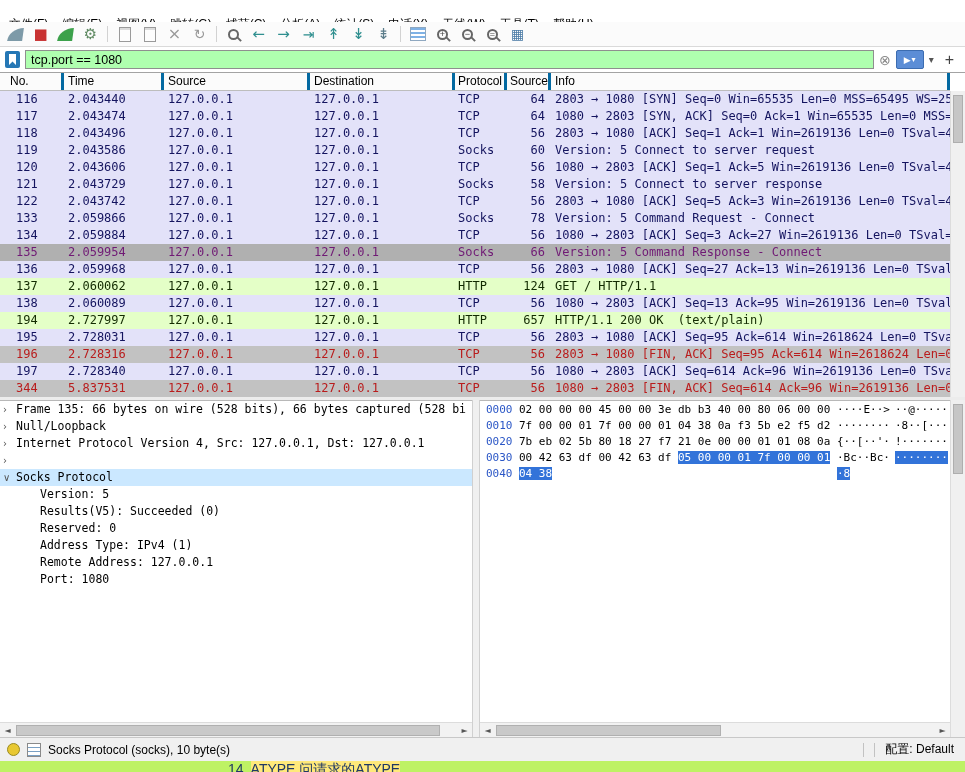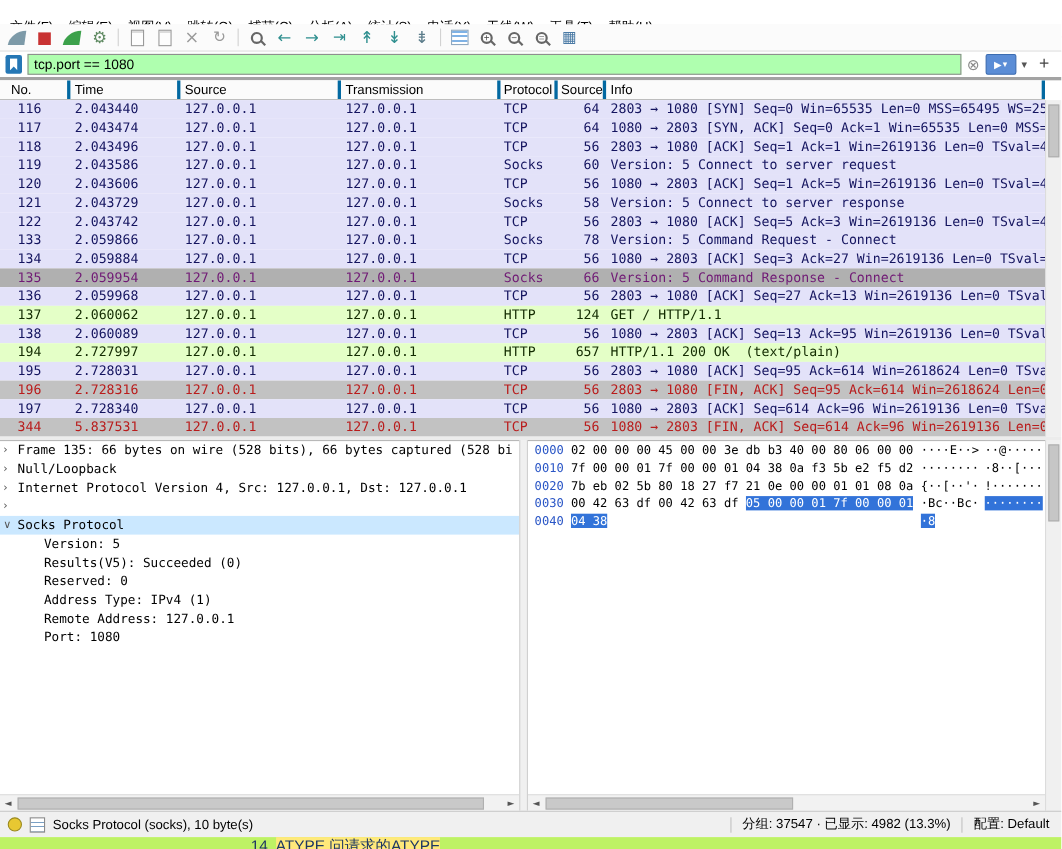--- a/index.html
+++ b/index.html
@@ -34,21 +34,21 @@
   .shape-stripes{width:16px;height:14px;border:1px solid #8fa8c0;
     background:repeating-linear-gradient(180deg,#7fb2e5 0 2px,#ffffff 2px 4px)}
   .shape-mag{width:11px;height:11px;border:2px solid #666;border-radius:50%;position:relative;
     display:flex;align-items:center;justify-content:center}
   .shape-mag::after{content:"";position:absolute;width:6px;height:2px;background:#666;
     right:-5px;bottom:-2px;transform:rotate(45deg)}
   .mag-inner{font-size:9px;color:#444;line-height:1}
 
   
   .filterbar{position:absolute;top:47px;left:0;width:965px;height:26px;background:#fff;
-    border-bottom:3px solid #a3a3a3;display:flex;align-items:center;gap:5px;padding:0 5px}
+    border-bottom:1px solid #a3a3a3;display:flex;align-items:center;gap:5px;padding:0 5px}
   .bookmark{width:15px;height:17px;background:#2577b5;border-radius:2px;position:relative;flex:0 0 auto}
   .bookmark::after{content:"";position:absolute;left:4px;top:3px;width:7px;height:11px;background:#fff;
     clip-path:polygon(0 0,100% 0,100% 100%,50% 68%,0 100%)}
   .filter-field{flex:1;height:19px;background:var(--filter-valid-bg);border:1px solid #8f8f8f;
     display:flex;align-items:center;padding:0 5px;font-size:12.5px;white-space:pre;overflow:hidden}
   .filter-clear{color:#8a8a8a;font-size:14px;line-height:1;flex:0 0 auto}
   .filter-apply{width:28px;height:19px;background:#5b8dd6;border:1px solid #3c6cb0;border-radius:2px;
     color:#fff;display:flex;align-items:center;justify-content:center;gap:1px;font-size:9px;flex:0 0 auto}
   .filter-apply .caret{font-size:8px}
   .filter-dd{color:#555;font-size:10px;flex:0 0 auto}
@@ -230,21 +230,21 @@
       <span class="caret">▾</span>
     </span>
   <span class="filter-dd">▾</span>
   <span class="filter-add">+</span>
 </div>
 
 <div class="plist-header" id="plist-header">
     <span class="hcell c-no">No.</span>
     <span class="hcell c-time">Time</span>
     <span class="hcell c-src">Source</span>
-    <span class="hcell c-dst">Transmission</span>
+    <span class="hcell c-dst">Destination</span>
     <span class="hcell c-proto">Protocol</span>
     <span class="hcell c-len">Source</span>
     <span class="hcell c-info">Info</span>
   </div>
 <div class="plist-rows" id="plist-rows">
     <div class="prow tcp"><span class="c c-no">116</span><span class="c c-time">2.043440</span><span class="c c-src">127.0.0.1</span><span class="c c-dst">127.0.0.1</span><span class="c c-proto">TCP</span><span class="c c-len">64</span><span class="c c-info">2803 → 1080 [SYN] Seq=0 Win=65535 Len=0 MSS=65495 WS=256 SACK_PERM</span></div>
     <div class="prow tcp"><span class="c c-no">117</span><span class="c c-time">2.043474</span><span class="c c-src">127.0.0.1</span><span class="c c-dst">127.0.0.1</span><span class="c c-proto">TCP</span><span class="c c-len">64</span><span class="c c-info">1080 → 2803 [SYN, ACK] Seq=0 Ack=1 Win=65535 Len=0 MSS=65495 WS=256</span></div>
     <div class="prow tcp"><span class="c c-no">118</span><span class="c c-time">2.043496</span><span class="c c-src">127.0.0.1</span><span class="c c-dst">127.0.0.1</span><span class="c c-proto">TCP</span><span class="c c-len">56</span><span class="c c-info">2803 → 1080 [ACK] Seq=1 Ack=1 Win=2619136 Len=0 TSval=4350915 TSecr</span></div>
     <div class="prow socks"><span class="c c-no">119</span><span class="c c-time">2.043586</span><span class="c c-src">127.0.0.1</span><span class="c c-dst">127.0.0.1</span><span class="c c-proto">Socks</span><span class="c c-len">60</span><span class="c c-info">Version: 5 Connect to server request</span></div>
     <div class="prow tcp"><span class="c c-no">120</span><span class="c c-time">2.043606</span><span class="c c-src">127.0.0.1</span><span class="c c-dst">127.0.0.1</span><span class="c c-proto">TCP</span><span class="c c-len">56</span><span class="c c-info">1080 → 2803 [ACK] Seq=1 Ack=5 Win=2619136 Len=0 TSval=4350915 TSecr</span></div>
@@ -309,21 +309,20 @@
 <div class="vscroll2">
   <div class="vthumb" style="top:4px;height:70px"></div>
 </div>
 
 <div class="statusbar">
   <span class="dot"></span>
   <span class="note"></span>
   <span>Socks Protocol (socks), 10 byte(s)</span>
   <span class="sb-right">
     <span class="sb-sep"></span>
-    <span>分组: 37547 · 已显示: 4982 (13.3%)</span>
     <span class="sb-sep"></span>
     <span>配置: Default</span>
   </span>
 </div>
 
 <div class="understrip">
   <span class="strip-text"><span>14. </span><span class="hl-y">ATYPE 问请求的ATYPE</span></span>
 </div>
 
 </body></html>

